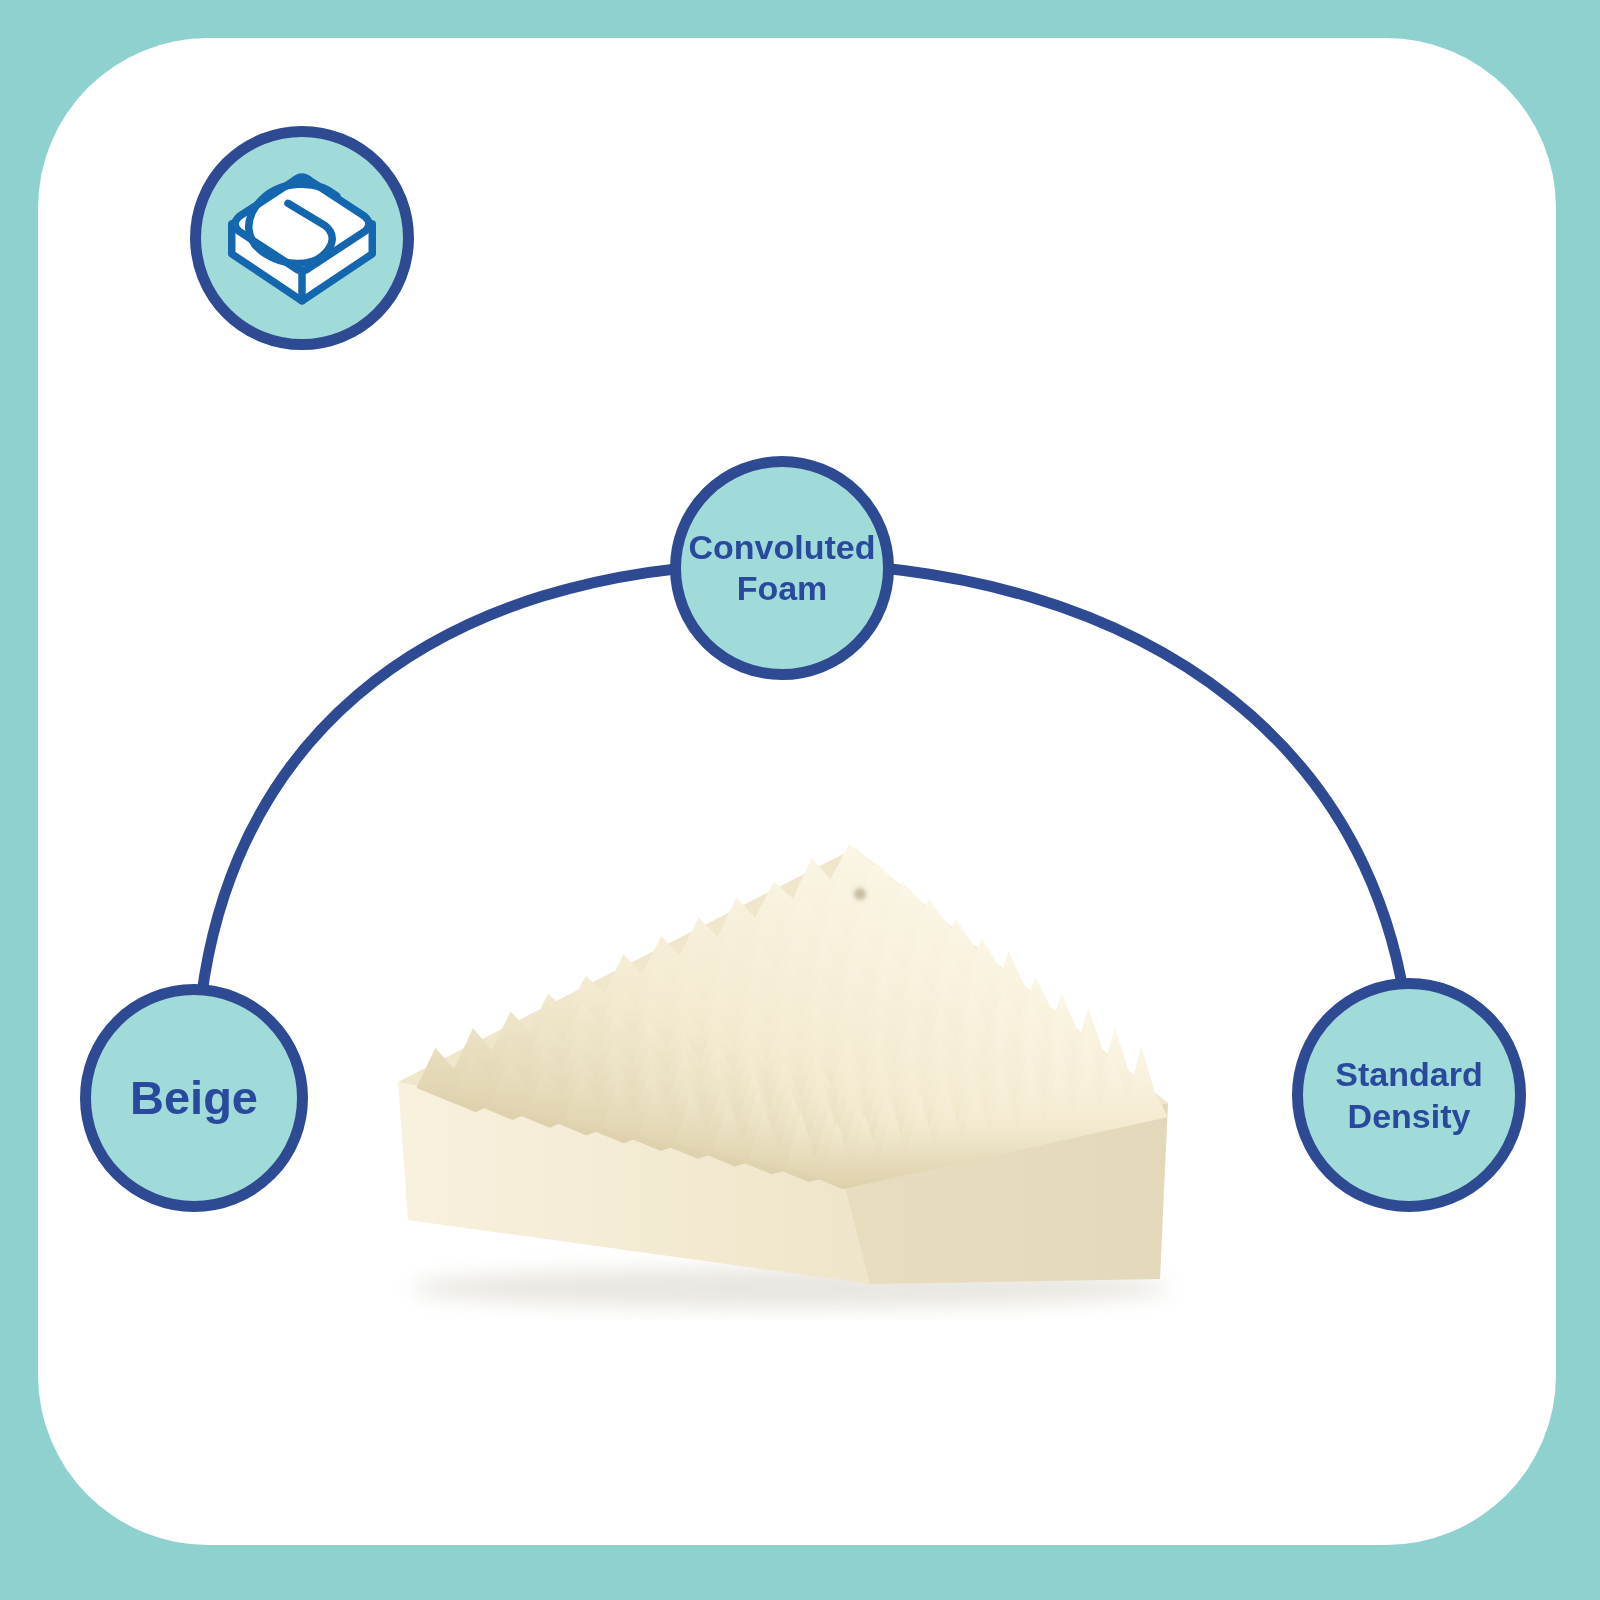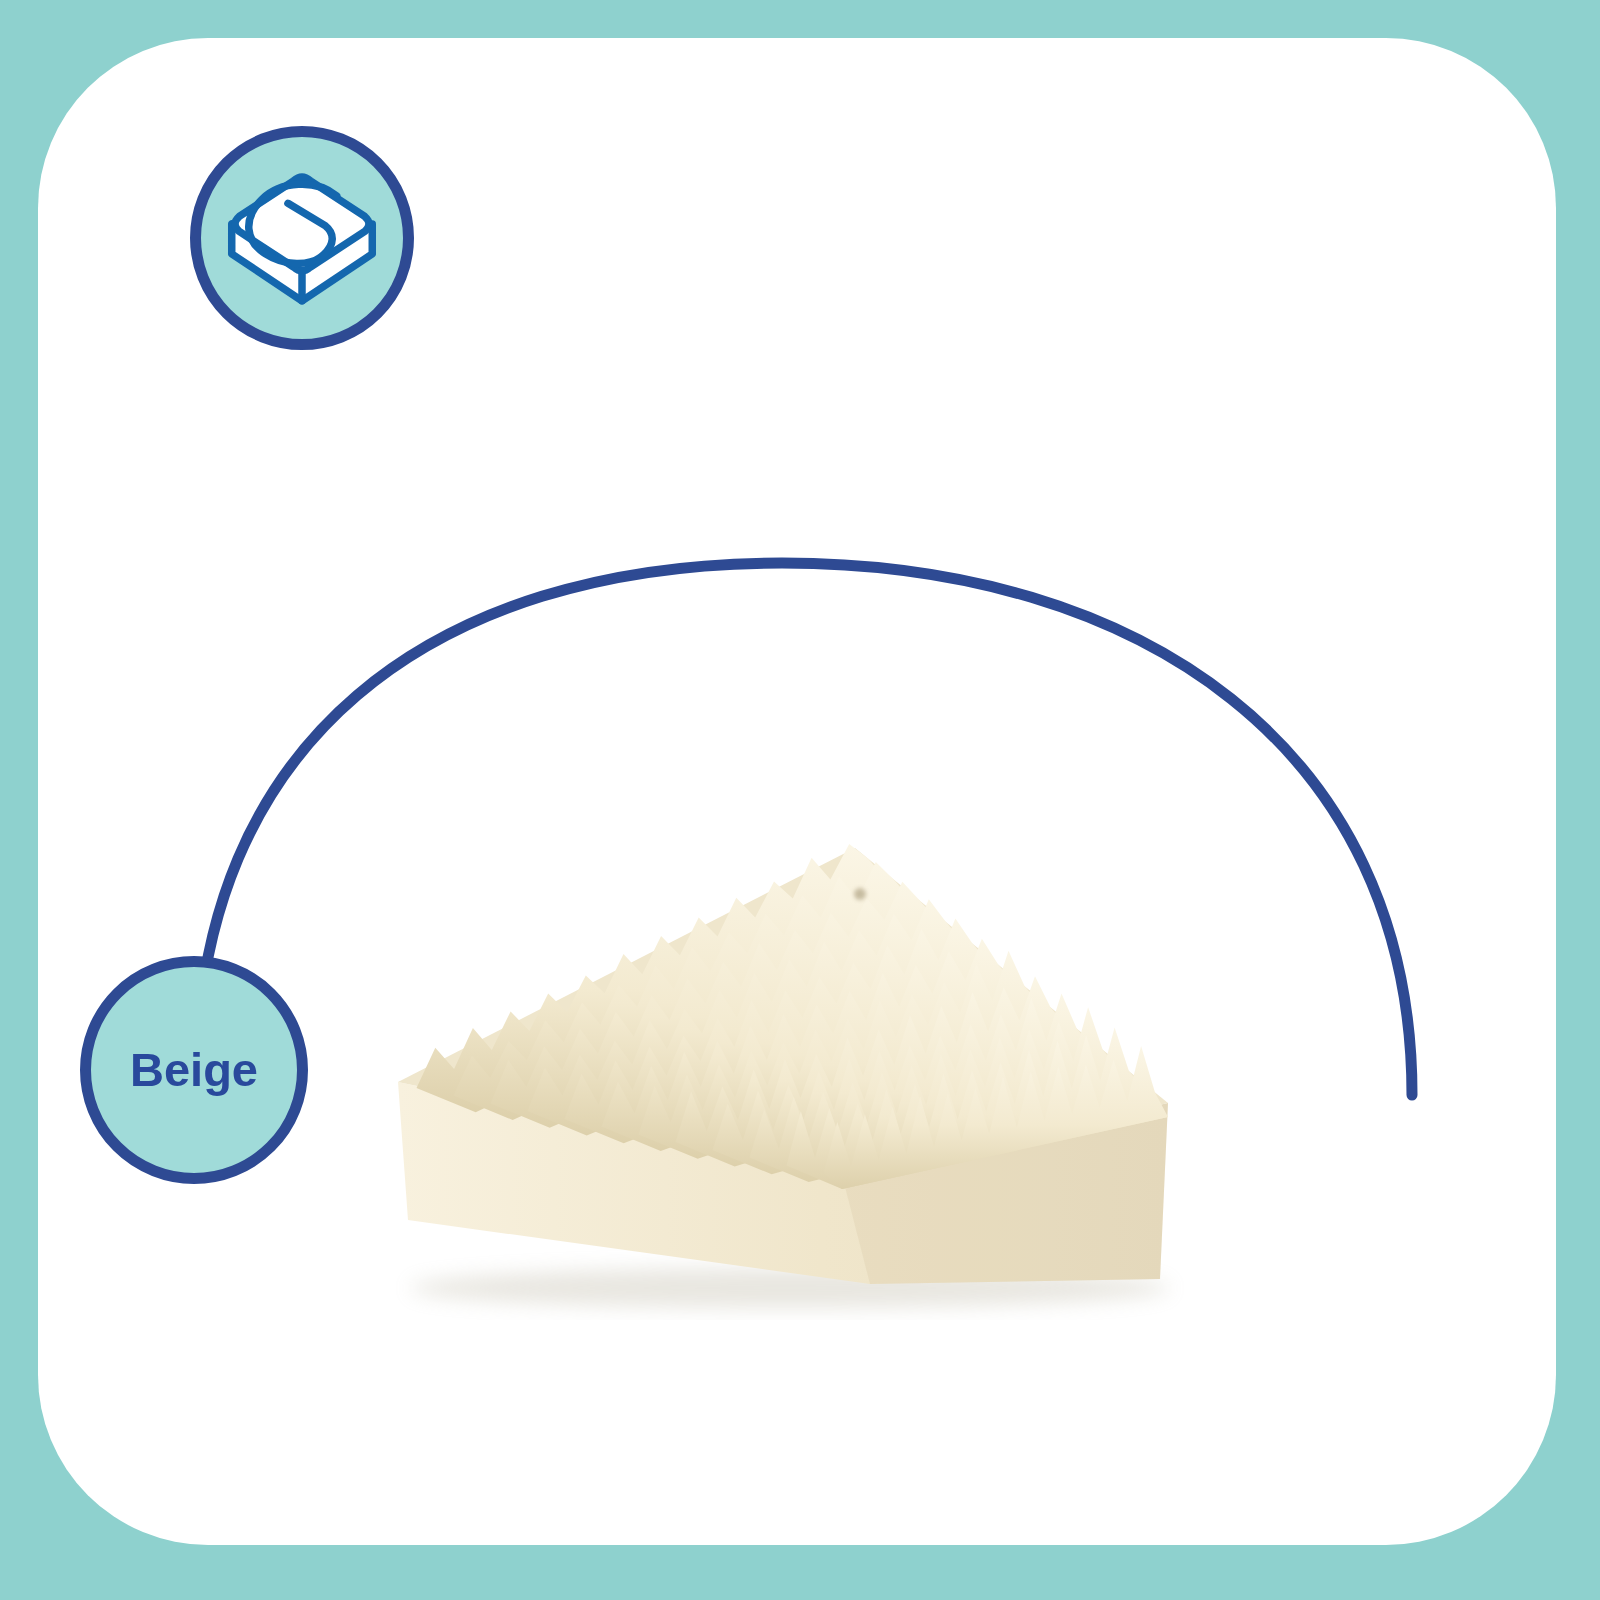--- a/index.html
+++ b/index.html
@@ -15,21 +15,21 @@
     background:#ffffff;border-radius:170px;
   }
   .connector-svg{position:absolute;left:0;top:0;width:1600px;height:1600px;pointer-events:none;}
   .bubble{
     position:absolute;border:11px solid #2e4a93;border-radius:50%;
     background:#a0dbd9;box-sizing:border-box;
     display:flex;flex-direction:column;align-items:center;justify-content:center;
     text-align:center;color:#29499c;font-weight:bold;
   }
   .bubble-top{left:670px;top:456px;width:224px;height:224px;font-size:34px;line-height:41px;}
-  .bubble-left{left:80px;top:956px;width:228px;height:228px;font-size:47px;line-height:52px;}
+  .bubble-left{left:80px;top:984px;width:228px;height:228px;font-size:47px;line-height:52px;}
   .bubble-right{left:1292px;top:978px;width:234px;height:234px;font-size:34px;line-height:42px;}
   .banner{
     position:absolute;left:400px;top:183px;width:578px;height:135px;
     background:#a0dbd9;border:11px solid #2e4a93;border-radius:9px;
     box-sizing:border-box;z-index:1;
     display:flex;align-items:center;justify-content:center;
     padding-right:98px;
   }
   .banner-title{
     color:#29499c;font-size:54px;font-weight:bold;letter-spacing:0px;
@@ -91,22 +91,30 @@
         <path d="M680.6,187.4 L665.0,156.2 L649.4,200.4 L633.7,167.3 L618.1,211.5 L602.5,172.1 L586.8,222.6 L571.2,186.0 L555.6,233.6 L540.0,195.1 L524.3,244.7 L508.7,209.4 L493.1,255.8 L477.4,217.6 L461.8,266.8 L446.2,234.1 L430.5,277.9 L414.9,239.0 L399.3,288.9 L383.7,249.3 L368.0,300.0 L352.4,266.6 L336.8,311.1 L321.1,271.5 L305.5,322.1 L364.7,346.5 L722.4,235.4 Z" fill="url(#rowGrad)"></path>
         <path d="M706.7,208.6 L691.5,173.4 L676.4,220.6 L661.2,178.0 L646.0,230.5 L630.8,194.4 L615.7,240.4 L600.5,204.1 L585.3,250.4 L570.1,215.8 L555.0,260.3 L539.8,225.3 L524.6,270.3 L509.4,230.9 L494.3,280.2 L479.1,238.5 L463.9,290.1 L448.7,251.1 L433.6,300.1 L418.4,265.0 L403.2,310.0 L388.0,270.5 L372.9,319.9 L357.7,283.5 L342.5,329.9 L401.7,354.3 L748.4,256.6 Z" fill="url(#rowGrad)"></path>
         <path d="M732.8,229.9 L718.1,187.2 L703.4,240.7 L688.6,201.5 L673.9,249.5 L659.2,209.2 L644.5,258.3 L629.7,217.2 L615.0,267.1 L600.3,229.5 L585.6,275.9 L570.9,234.1 L556.1,284.8 L541.4,245.3 L526.7,293.6 L512.0,252.3 L497.3,302.4 L482.5,262.2 L467.8,311.2 L453.1,271.6 L438.4,320.0 L423.7,276.6 L408.9,328.8 L394.2,289.6 L379.5,337.6 L438.7,362.0 L774.5,277.9 Z" fill="url(#rowGrad)"></path>
         <path d="M758.9,251.1 L744.6,207.6 L730.3,260.8 L716.1,214.9 L701.8,268.5 L687.5,220.6 L673.3,276.2 L659.0,229.9 L644.8,283.9 L630.5,242.5 L616.2,291.6 L602.0,250.3 L587.7,299.3 L573.4,253.5 L559.2,306.9 L544.9,264.0 L530.6,314.6 L516.4,269.2 L502.1,322.3 L487.8,283.1 L473.6,330.0 L459.3,288.0 L445.0,337.7 L430.8,291.2 L416.5,345.4 L472.0,369.0 L798.0,297.0 Z" fill="url(#rowGrad)"></path>
         <path d="M785.0,272.4 L771.1,225.9 L757.3,280.9 L743.5,239.8 L729.7,287.5 L715.9,244.4 L702.1,294.1 L688.3,246.1 L674.5,300.6 L660.7,251.7 L646.9,307.2 L633.0,256.8 L619.2,313.8 L605.4,267.7 L591.6,320.3 L577.8,273.1 L564.0,326.9 L550.2,276.5 L536.4,333.4 L522.6,286.8 L508.7,340.0 L494.9,294.2 L481.1,346.6 L467.3,302.1 L453.5,353.1 L472.0,369.0 L798.0,297.0 Z" fill="url(#rowGrad)"></path>
       </g>
 
     <circle cx="490" cy="74" r="6" fill="#8a7a55" opacity="0.45" filter="url(#soft2)"></circle>
   </svg>
 
+  <div class="bubble bubble-top">
+    <span>Convoluted</span>
+    <span>Foam</span>
+  </div>
   <div class="bubble bubble-left">
     <span>Beige</span>
+  </div>
+  <div class="bubble bubble-right">
+    <span>Standard</span>
+    <span>Density</span>
   </div>
 
   <div class="icon-circle">
     <svg width="178" height="178" viewBox="0 0 190 190">
 
       <path d="M 20,80 L 20,112 L 95,162 L 170,112 L 170,80 L 95,130 Z" fill="#ffffff" stroke="#1467ae" stroke-width="8" stroke-linejoin="round"></path>
       <line x1="95" y1="130" x2="95" y2="162" stroke="#1467ae" stroke-width="8" stroke-linecap="round"></line>
 
       <path d="M 86,34 Q 95,26 104,34 L 162,72 Q 171,80 162,88 L 104,126 Q 95,134 86,126 L 28,88 Q 19,80 28,72 Z" fill="#ffffff" stroke="#1467ae" stroke-width="8" stroke-linejoin="round"></path>
 

